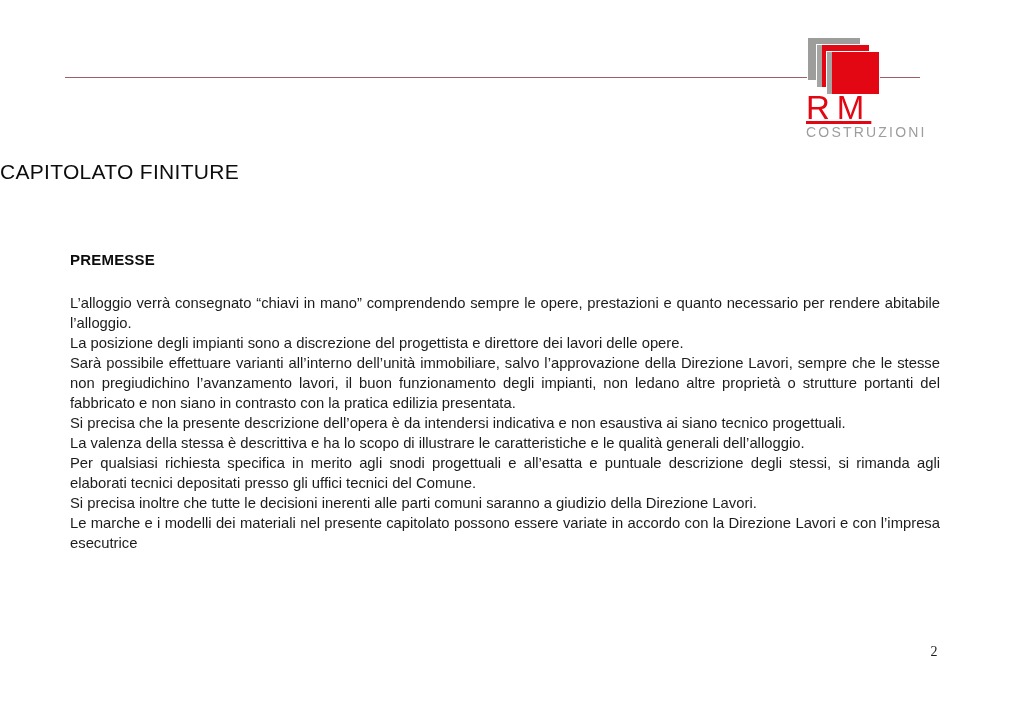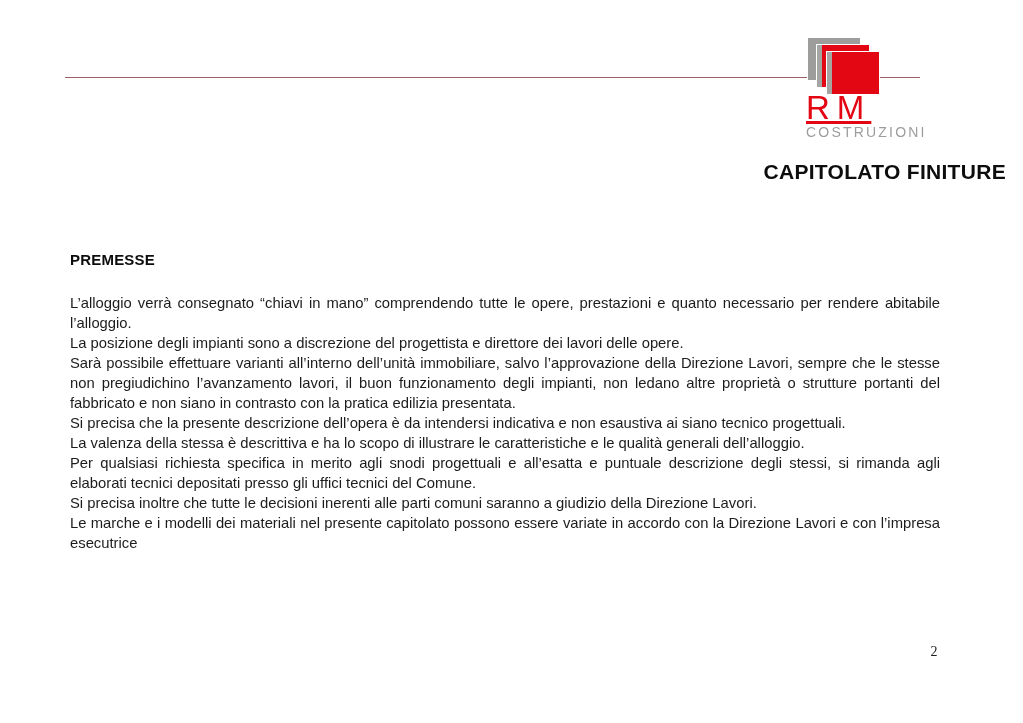--- a/index.html
+++ b/index.html
@@ -61,23 +61,23 @@
     letter-spacing: 2.2px;
     color: #9d9d9c;
   }
 
   
   .doc-title {
     position: absolute;
     top: 160px;
     left: 0;
     width: 1006px;
-    text-align: right;
+    text-align: left;
     font-size: 21px;
-    font-weight: bold;
+    font-weight: normal;
     color: #0d0d0d;
     letter-spacing: 0.3px;
   }
 
   
   .content {
     position: absolute;
     left: 70px;
     top: 235px;
     width: 870px;
@@ -123,21 +123,21 @@
       <div class="card card-front"></div>
     </div>
     <div class="logo-brand">RM</div>
     <div class="logo-subtitle">COSTRUZIONI</div>
   </div>
 
   <h1 class="doc-title">CAPITOLATO FINITURE</h1>
 
   <div class="content">
     <h2 class="section-heading">PREMESSE</h2>
-    <p>L’alloggio verrà consegnato “chiavi in mano” comprendendo tutte le opere, prestazioni e quanto necessario per rendere abitabile l’alloggio.</p>
+    <p>L’alloggio verrà consegnato “chiavi in mano” comprendendo sempre le opere, prestazioni e quanto necessario per rendere abitabile l’alloggio.</p>
     <p>La posizione degli impianti sono a discrezione del progettista e direttore dei lavori delle opere.</p>
     <p>Sarà possibile effettuare varianti all’interno dell’unità immobiliare, salvo l’approvazione della Direzione Lavori, sempre che le stesse non pregiudichino l’avanzamento lavori, il buon funzionamento degli impianti, non ledano altre proprietà o strutture portanti del fabbricato e non siano in contrasto con la pratica edilizia presentata.</p>
     <p>Si precisa che la presente descrizione dell’opera è da intendersi indicativa e non esaustiva ai siano tecnico progettuali.</p>
     <p>La valenza della stessa è descrittiva e ha lo scopo di illustrare le caratteristiche e le qualità generali dell’alloggio.</p>
     <p>Per qualsiasi richiesta specifica in merito agli snodi progettuali e all’esatta e puntuale descrizione degli stessi, si rimanda agli elaborati tecnici depositati presso gli uffici tecnici del Comune.</p>
     <p>Si precisa inoltre che tutte le decisioni inerenti alle parti comuni saranno a giudizio della Direzione Lavori.</p>
     <p>Le marche e i modelli dei materiali nel presente capitolato possono essere variate in accordo con la Direzione Lavori e con l’impresa esecutrice</p>
   </div>
 
   <div class="page-number">2</div>

